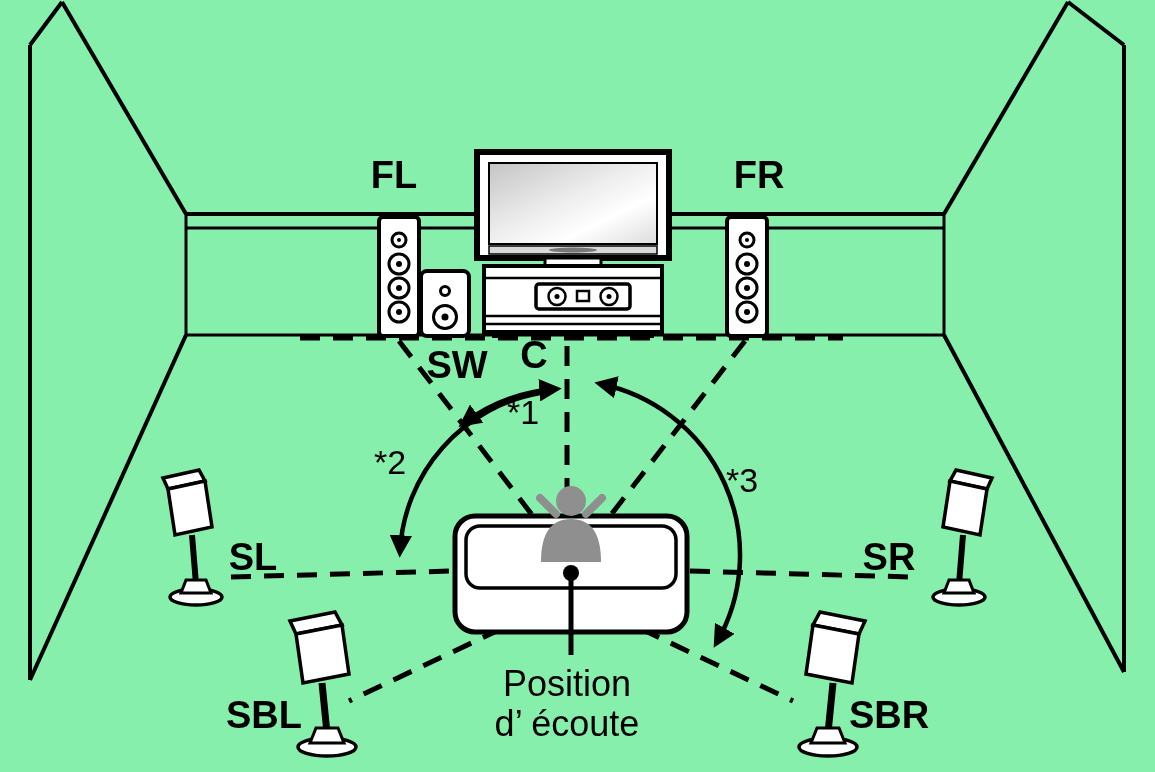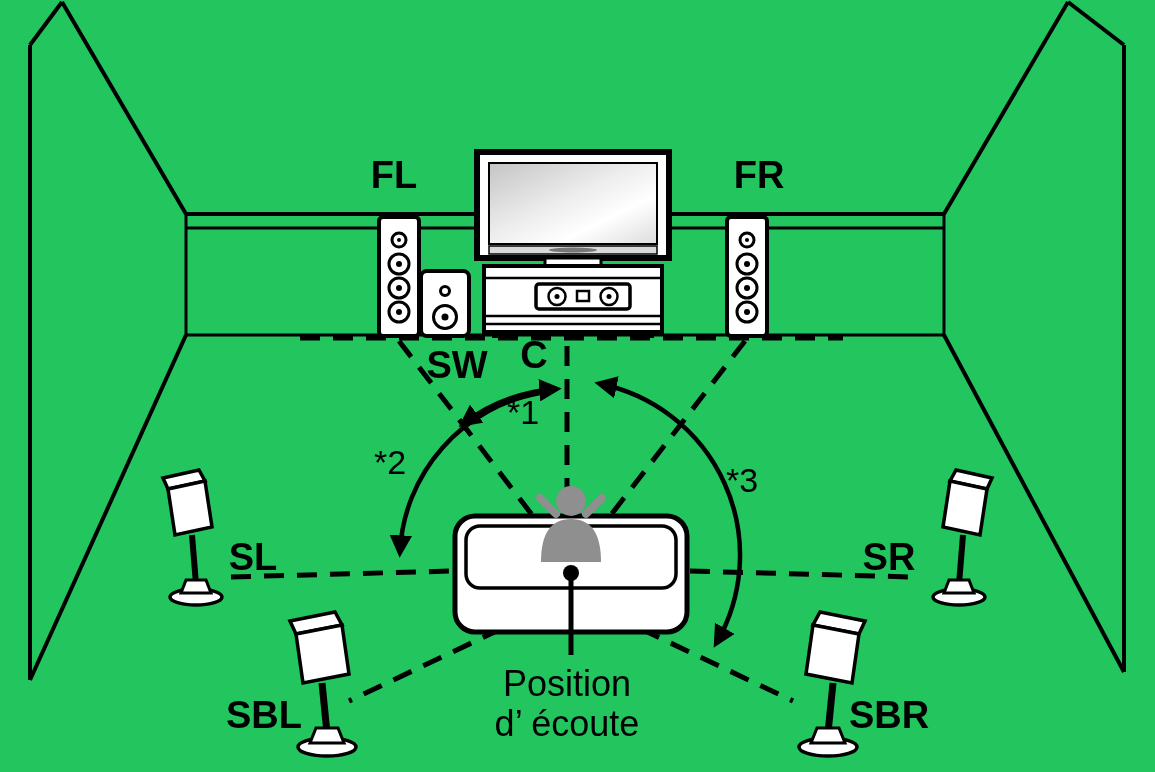--- a/index.html
+++ b/index.html
@@ -1,16 +1,16 @@
 <!DOCTYPE html>
 <html><head>
 <meta charset="utf-8">
 <style>
   html,body{margin:0;padding:0;background:#ffffff;}
-  .stage{position:relative;width:1155px;height:772px;background:#22c55e;overflow:hidden;}
+  .stage{position:relative;width:1155px;height:772px;background:#86efac;overflow:hidden;}
   svg{display:block;}
   .ink{stroke:#000;fill:none;}
   .fillwhite{fill:#fff;stroke:#000;}
   .dash{stroke:#000;stroke-width:5;stroke-dasharray:20 13;fill:none;}
   .arc{stroke:#000;stroke-width:4.5;fill:none;}
   text{font-family:"Liberation Sans","DejaVu Sans",sans-serif;fill:#000;}
   .lbl{font-size:38px;font-weight:700;text-anchor:middle;}
   .angle{font-size:34px;font-weight:400;text-anchor:middle;}
   .caption{font-size:36px;font-weight:400;text-anchor:middle;}
 </style>

